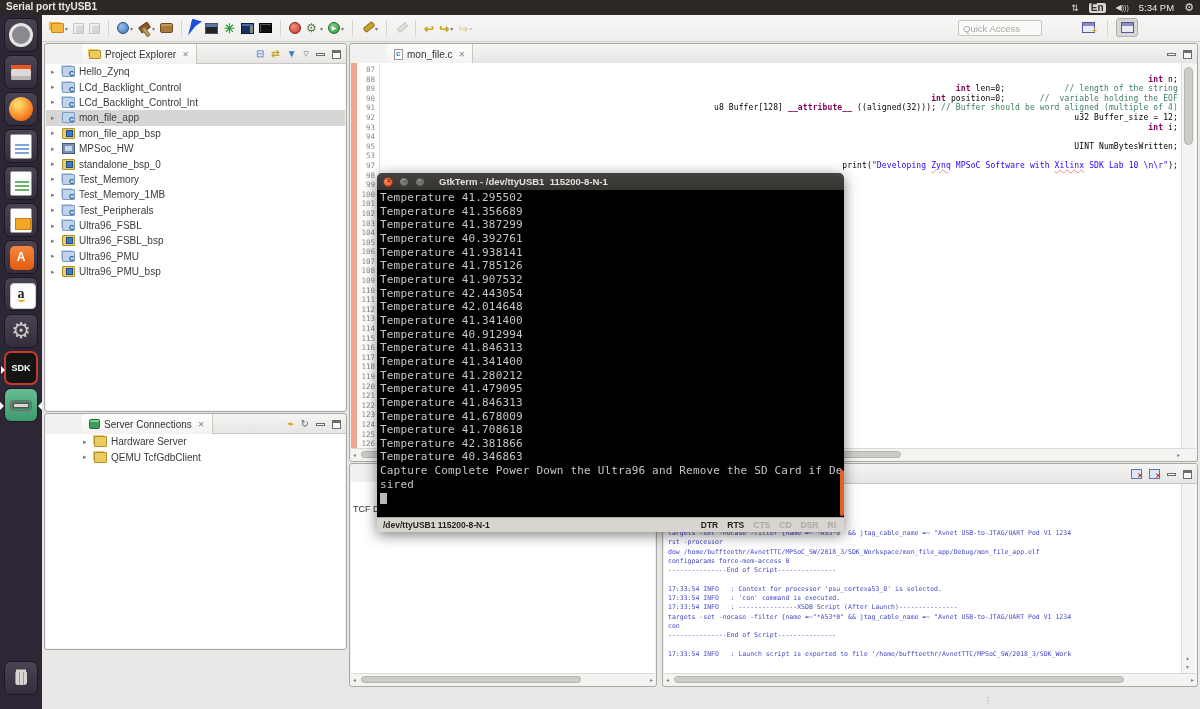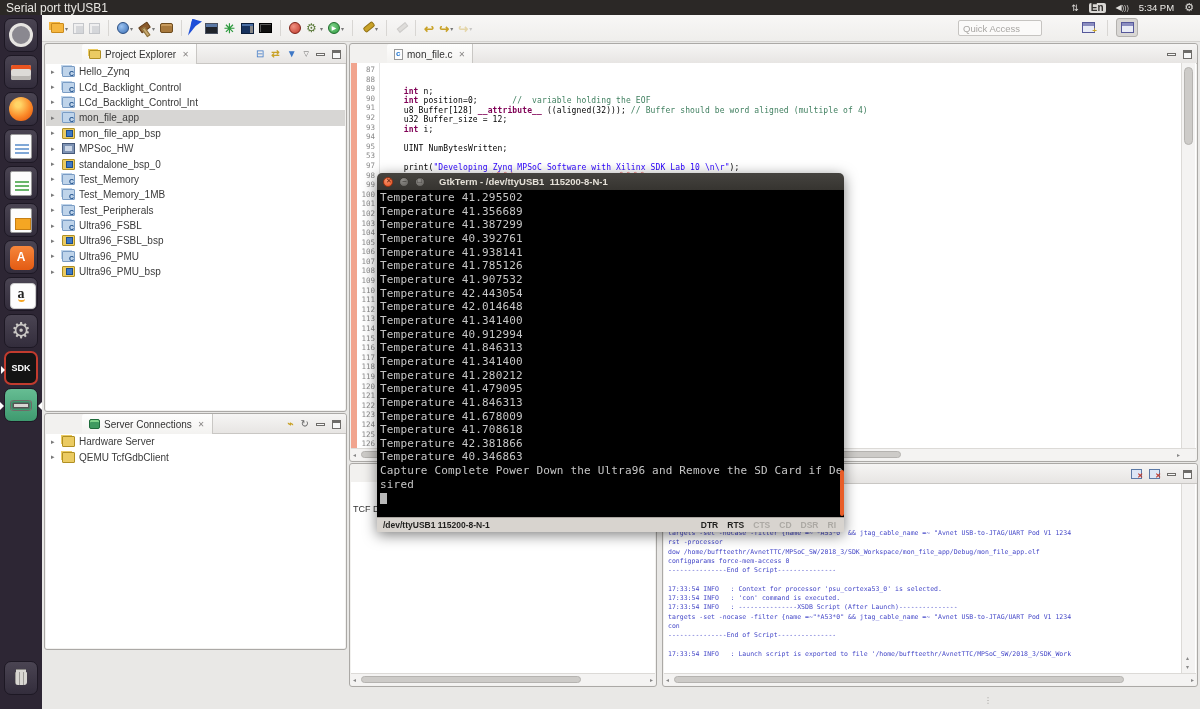--- a/index.html
+++ b/index.html
@@ -1,20 +1,20 @@
 <!DOCTYPE html>
 <html><head>
 <meta charset="utf-8">
 <style>
 *{margin:0;padding:0;box-sizing:border-box;}
 html,body{background:#444;}
 #screen{position:relative;width:1200px;height:709px;overflow:hidden;background:#E9E8E6;font-family:"Liberation Sans",sans-serif;}
 
 #topbar{position:absolute;left:0;top:0;width:1200px;height:15px;background:#2B2826;z-index:30;}
-#topbar .ttl{position:absolute;left:6px;top:1px;font-size:12px;font-weight:normal;color:#E8E6E2;}
+#topbar .ttl{position:absolute;left:6px;top:1px;font-size:10px;font-weight:bold;color:#E8E6E2;}
 .tray{position:absolute;right:6px;top:0;height:15px;display:flex;gap:10px;align-items:center;font-size:9.5px;color:#EDEBE8;}
 .tray .glyph{font-size:9px;color:#DDDBD8;}
 .en-badge{background:#D9D7D4;color:#33312E;font-size:10px;font-weight:bold;padding:0 2px;border-radius:2px;line-height:10px;}
 .spk{display:flex;align-items:center;font-size:8px;color:#DDDBD8;}
 
 #launcher{position:absolute;left:0;top:15px;width:42px;height:694px;background:#2D2634;z-index:25;}
 .l-item{position:relative;width:34px;height:34px;margin:3px 0 3px 4px;border-radius:7px;background:linear-gradient(#4A4452,#332D3C);border:1px solid #1D1824;display:flex;align-items:center;justify-content:center;}
 .l-bottom{position:absolute !important;bottom:14px;left:4px;margin:0;}
 .ind{position:absolute;top:13px;width:0;height:0;border-top:4px solid transparent;border-bottom:4px solid transparent;}
 .ind-l{left:-5px;border-left:4px solid #FFF;}
@@ -104,21 +104,21 @@
 .ic-cfile{width:9px;height:11px;background:#FDFDFD;border:1px solid #999;position:relative;}
 .ic-cfile::after{content:"c";position:absolute;left:1px;top:-1px;font-size:8px;font-weight:bold;color:#2A7BD1;}
 .ic-prob{width:11px;height:10px;background:#DDE6F5;border:1px solid #5B79A6;position:relative;}
 .ic-prob::after{content:"✕";position:absolute;right:-2px;bottom:-2px;font-size:7px;color:#C0392B;font-weight:bold;}
 
 #edpanel .pbody{top:19px;}
 #salmon{position:absolute;left:0;top:0;width:6px;height:100%;background:#F1A48E;}
 #gutter{position:absolute;left:6px;top:2px;width:21px;}
 .gl{height:9.6px;font:7.5px "DejaVu Sans Mono",monospace;color:#8A8A8A;text-align:right;padding-right:3px;}
 #gutline{position:absolute;left:28px;top:0;width:1px;height:100%;background:#E4E4E4;}
-#code{position:absolute;left:33px;top:14px;right:18px;}
+#code{position:absolute;left:33px;top:2px;right:18px;text-align:right;}
 .cl{height:9.6px;font:8px "DejaVu Sans Mono",monospace;letter-spacing:.12px;color:#000;white-space:pre;}
 .cl .kw{color:#7F0055;font-weight:bold;}
 .cl .cm{color:#3F7F5F;}
 .cl .str{color:#2A00FF;}
 .cl .sp{text-decoration:underline wavy #E88 1px;text-underline-offset:1px;}
 .vscroll{position:absolute;right:1px;top:0;bottom:0;width:14px;background:#F4F3F2;border-left:1px solid #DCDAD7;}
 .vthumb{position:absolute;left:2px;width:9px;background:#CDCBC8;border:1px solid #B5B3B0;border-radius:5px;}
 .hscroll{position:absolute;left:1px;right:1px;bottom:1px;height:12px;background:#F4F3F2;border-top:1px solid #DCDAD7;}
 .hthumb{position:absolute;top:2px;height:7px;background:#CDCBC8;border:1px solid #B5B3B0;border-radius:4px;}
 .sbarrow{position:absolute;top:2px;font-size:6px;color:#888;}
@@ -375,21 +375,21 @@
         <span>Server Connections</span>
         <span class="tclose">✕</span>
       </div>
       <div class="hicons">
         <span class="hg gold">⌁</span>
         <span class="hg">↻</span>
         <span class="w-min"></span>
         <span class="w-max"></span>
       </div>
     </div>
-    <div class="pbody" style="top:20px;" id="tc-body">
+    <div class="pbody" style="top:20px;padding-left:32px;" id="tc-body">
         <div class="trow">
           <span class="tw">▸</span>
           <span class="tico ic-fold"></span>
           <span>Hardware Server</span>
         </div>
         <div class="trow">
           <span class="tw">▸</span>
           <span class="tico ic-fold"></span>
           <span>QEMU TcfGdbClient</span>
         </div>
@@ -449,20 +449,21 @@
           <div class="gl">122</div>
           <div class="gl">123</div>
           <div class="gl">124</div>
           <div class="gl">125</div>
           <div class="gl">126</div>
         </div>
       <div id="gutline"></div>
       <div id="code">
           <div class="cl">&nbsp;</div>
           <div class="cl"><span class="kw">    int</span><span class="pl"> n;</span></div>
+          <div class="cl"><span class="kw">    int</span><span class="pl"> len=0;            </span><span class="cm">// length of the string</span></div>
           <div class="cl"><span class="kw">    int</span><span class="pl"> position=0;       </span><span class="cm">//  variable holding the EOF</span></div>
           <div class="cl"><span class="pl">    u8 Buffer[128] </span><span class="kw">__attribute__</span><span class="pl"> ((aligned(32))); </span><span class="cm">// Buffer should be word aligned (multiple of 4)</span></div>
           <div class="cl"><span class="pl">    u32 Buffer_size = 12;</span></div>
           <div class="cl"><span class="kw">    int</span><span class="pl"> i;</span></div>
           <div class="cl">&nbsp;</div>
           <div class="cl"><span class="pl">    UINT NumBytesWritten;</span></div>
           <div class="cl">&nbsp;</div>
           <div class="cl"><span class="pl">    print(</span><span class="str">"Developing </span><span class="str sp">Zynq</span><span class="str"> MPSoC Software with </span><span class="str sp">Xilinx</span><span class="str"> SDK Lab 10 \n\r"</span><span class="pl">);</span></div>
         </div>
       <div class="vscroll">

